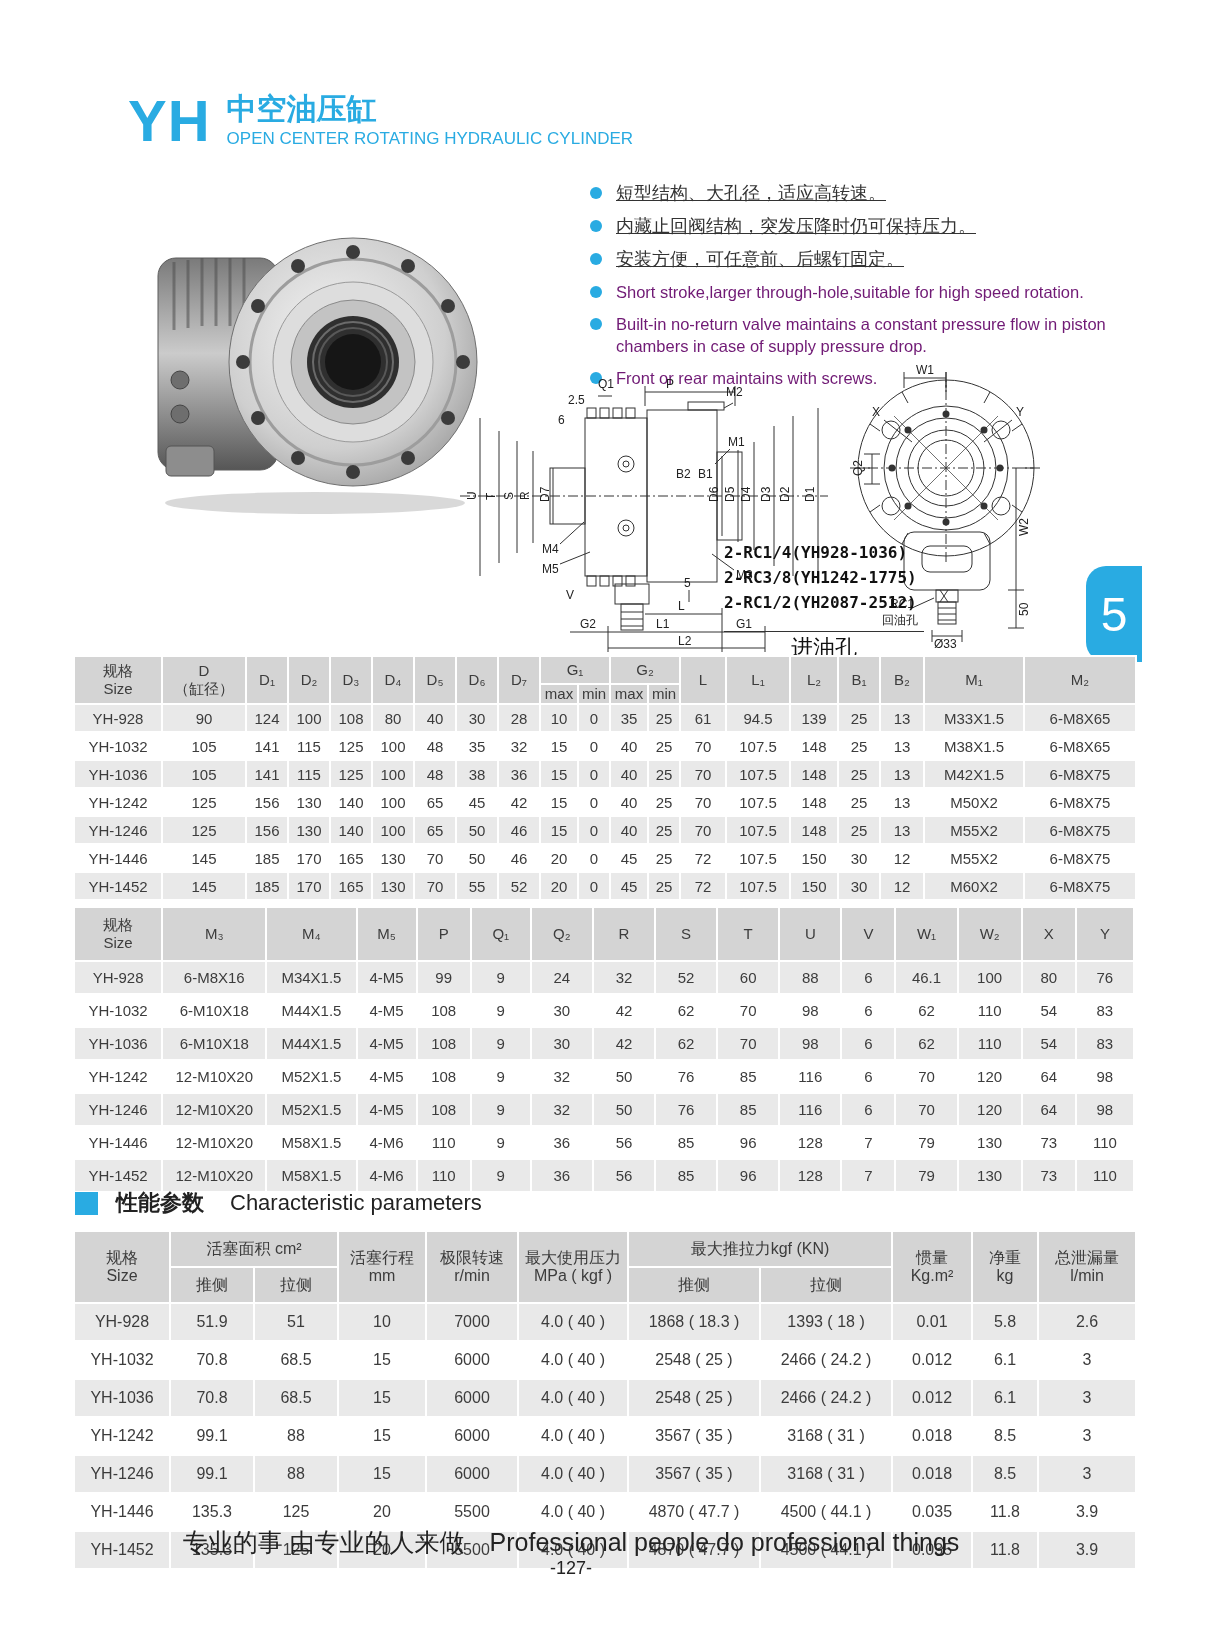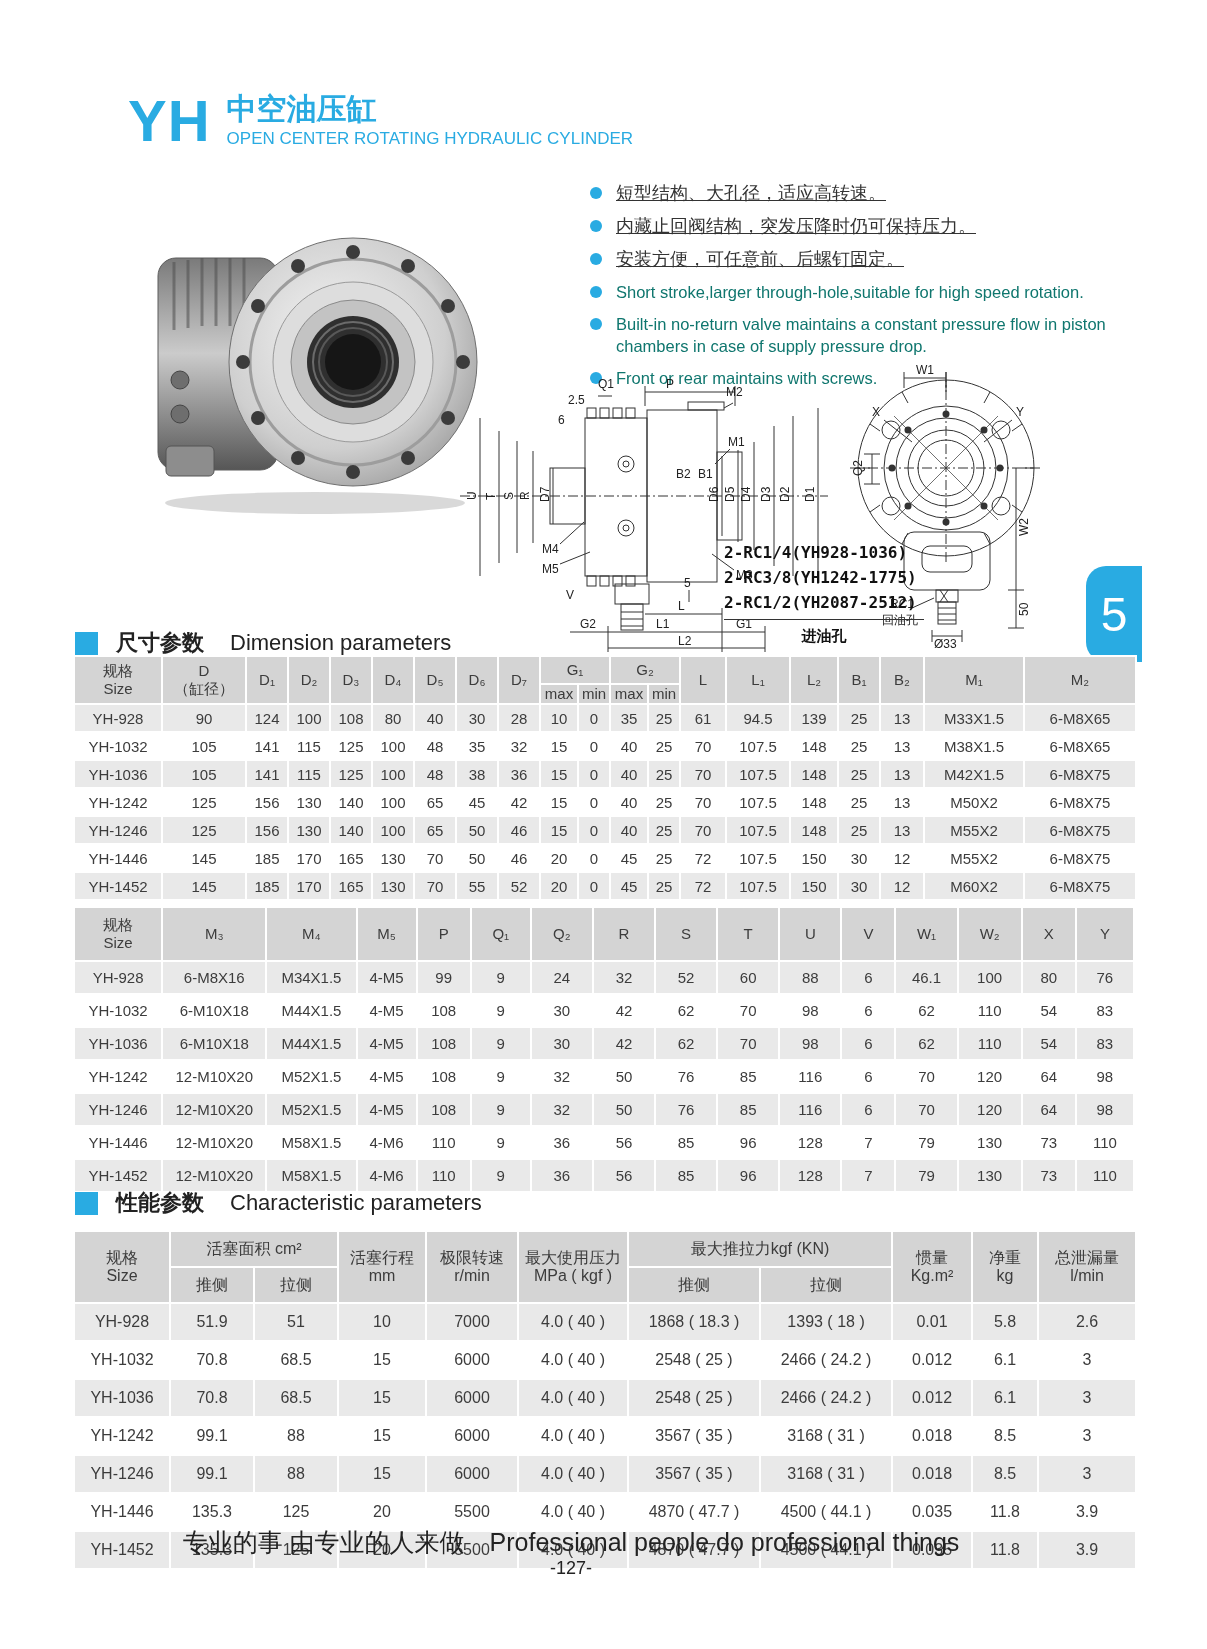--- a/index.html
+++ b/index.html
@@ -12,31 +12,31 @@
   .hdr .t-cn{font-size:30px;color:#29abe2;font-weight:bold;line-height:34px;}
   .hdr .t-en{font-size:17px;color:#29abe2;line-height:22px;margin-top:2px;}
   
   .features{position:absolute;left:590px;top:182px;width:520px;}
   .features ul{list-style:none;margin:0;padding:0;}
   .features li{position:relative;padding-left:26px;margin-bottom:10px;}
   .features li::before{content:'';position:absolute;left:0;top:5px;width:12px;height:12px;
       border-radius:50%;background:#29abe2;}
   .f-cn li{font-size:18px;line-height:22px;color:#333;margin-bottom:11px;text-decoration:underline;}
   .f-en{margin-top:20px;}
-  .f-en li{font-size:16.5px;line-height:22px;color:#0f766e;}
+  .f-en li{font-size:16.5px;line-height:22px;color:#701a75;}
   
   .photo{position:absolute;left:140px;top:200px;}
   
   .dwg-section{position:absolute;left:430px;top:356px;}
   .dwg-front{position:absolute;left:846px;top:358px;}
   .dwg-notes{position:absolute;left:724px;top:540px;width:270px;
       font-family:"DejaVu Sans Mono","Liberation Mono",monospace;font-weight:bold;
       font-size:16px;line-height:25px;color:#111;}
-  .dwg-notes .inlet{font-family:"Liberation Sans","DejaVu Sans",sans-serif;font-weight:bold;
-      text-align:center;font-size:15px;margin-top:4px;border-top:1px solid #333;padding-top:3px;width:200px;}
+  .dwg-notes .inlet{font-family:"Liberation Sans","DejaVu Sans",sans-serif;font-weight:normal;
+      text-align:center;font-size:22px;margin-top:16px;border-top:1px solid #333;padding-top:3px;width:200px;}
   svg text{font-family:"Liberation Sans","DejaVu Sans",sans-serif;fill:#222;}
   
   .tab5{position:absolute;right:0;top:566px;width:56px;height:96px;background:#29abe2;
       border-radius:20px 0 0 20px;display:flex;align-items:center;justify-content:center;
       color:#fff;font-size:48px;}
   
   .sect{position:absolute;left:75px;display:flex;align-items:center;}
   .sect .sq{width:23px;height:23px;background:#29abe2;margin-right:18px;}
   .sect .cn{font-size:22px;font-weight:bold;color:#222;margin-right:26px;}
   .sect .en{font-size:22px;color:#222;}
@@ -316,25 +316,20 @@
     <div>2-RC1/4(YH928-1036)</div>
     <div>2-RC3/8(YH1242-1775)</div>
     <div>2-RC1/2(YH2087-2512)</div>
     <div class="inlet">进油孔</div>
   </div>
 
   <div class="tab5">
     <span>5</span>
   </div>
 
-  <div class="sect sect1">
-    <div class="sq"></div>
-    <div class="cn">尺寸参数</div>
-    <div class="en">Dimension parameters</div>
-  </div>
 
   <table class="tbl1">
     <colgroup>
       <col style="width:88px">
         <col style="width:84px">
       <col style="width:42px">
         <col style="width:42px">
         <col style="width:42px">
         <col style="width:42px">
       <col style="width:42px">

